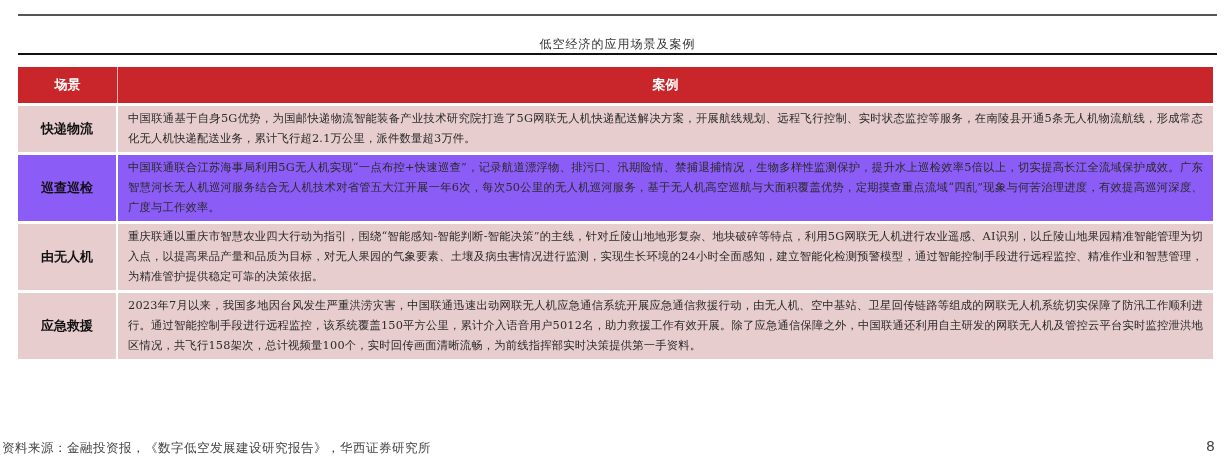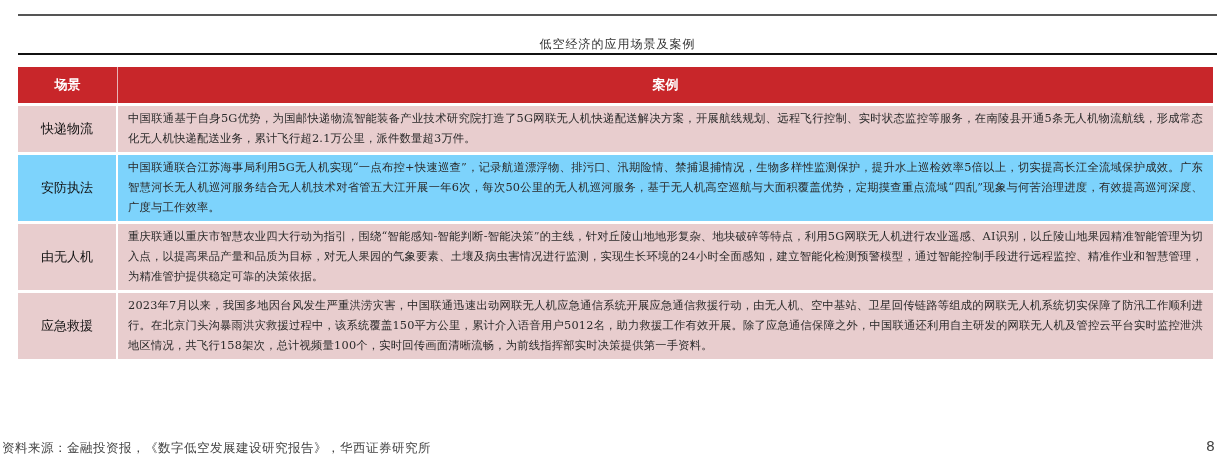--- a/index.html
+++ b/index.html
@@ -9,22 +9,22 @@
   .caption { position: absolute; left: 18px; right: 10px; top: 36px; height: 22px;
              text-align: center; font-size: 12px; color: #333; letter-spacing: 1px; }
   .rule-mid { position: absolute; left: 18px; right: 10px; top: 53px; height: 2px; background: #111; }
   .table { position: absolute; left: 18px; top: 67px; width: 1195px; border-collapse: separate; border-spacing: 0; }
   .table td, .table th { padding: 0; vertical-align: middle; }
   .hdr { background: #c8262a; color: #fff; height: 36px; font-family: "DejaVu Sans", "Liberation Sans", sans-serif;
          font-weight: bold; font-size: 13px; text-align: center; }
   .hdr.c1 { width: 98px; border-right: 1px solid #e8b4b6; }
   .row td { border-top: 3px solid #ffffff; }
   .row.odd td { background: #e8cdce; }
-  .row.even td { background: #7dd3fc; }
-  .scene { width: 98px; text-align: center; font-weight: normal; font-size: 13px; color: #111;
+  .row.even td { background: #8b5cf6; }
+  .scene { width: 98px; text-align: center; font-weight: bold; font-size: 13px; color: #111;
            border-right: 2px solid #ffffff; }
   .case { font-size: 11.3px; line-height: 20px; padding: 3px 10px 3px 10px !important; color: #2a2a2a;
           text-align: justify; letter-spacing: 0.2px; }
   .footer-src { position: absolute; left: 2px; top: 440px; font-size: 12.5px; color: #444; letter-spacing: 0.5px; }
   .page-num { position: absolute; right: 12px; top: 438px; font-size: 14px; color: #444;
               font-family: "DejaVu Sans", "Liberation Sans", sans-serif; }
 </style>
 </head>
 <body>
 
@@ -38,28 +38,28 @@
       <th class="hdr c1">场景</th>
       <th class="hdr">案例</th>
     </tr>
   </thead>
   <tbody>
     <tr class="row odd">
       <td class="scene">快递物流</td>
       <td class="case">中国联通基于自身5G优势，为国邮快递物流智能装备产业技术研究院打造了5G网联无人机快递配送解决方案，开展航线规划、远程飞行控制、实时状态监控等服务，在南陵县开通5条无人机物流航线，形成常态化无人机快递配送业务，累计飞行超2.1万公里，派件数量超3万件。</td>
     </tr>
     <tr class="row even">
-      <td class="scene">安防执法</td>
+      <td class="scene">巡查巡检</td>
       <td class="case">中国联通联合江苏海事局利用5G无人机实现“一点布控+快速巡查”，记录航道漂浮物、排污口、汛期险情、禁捕退捕情况，生物多样性监测保护，提升水上巡检效率5倍以上，切实提高长江全流域保护成效。广东智慧河长无人机巡河服务结合无人机技术对省管五大江开展一年6次，每次50公里的无人机巡河服务，基于无人机高空巡航与大面积覆盖优势，定期摸查重点流域“四乱”现象与何苦治理进度，有效提高巡河深度、广度与工作效率。</td>
     </tr>
     <tr class="row odd">
       <td class="scene">由无人机</td>
       <td class="case">重庆联通以重庆市智慧农业四大行动为指引，围绕“智能感知-智能判断-智能决策”的主线，针对丘陵山地地形复杂、地块破碎等特点，利用5G网联无人机进行农业遥感、AI识别，以丘陵山地果园精准智能管理为切入点，以提高果品产量和品质为目标，对无人果园的气象要素、土壤及病虫害情况进行监测，实现生长环境的24小时全面感知，建立智能化检测预警模型，通过智能控制手段进行远程监控、精准作业和智慧管理，为精准管护提供稳定可靠的决策依据。</td>
     </tr>
     <tr class="row odd">
       <td class="scene">应急救援</td>
-      <td class="case">2023年7月以来，我国多地因台风发生严重洪涝灾害，中国联通迅速出动网联无人机应急通信系统开展应急通信救援行动，由无人机、空中基站、卫星回传链路等组成的网联无人机系统切实保障了防汛工作顺利进行。在北京门头沟暴雨洪灾救援过程中，该系统覆盖150平方公里，累计介入语音用户5012名，助力救援工作有效开展。除了应急通信保障之外，中国联通还利用自主研发的网联无人机及管控云平台实时监控泄洪地区情况，共飞行158架次，总计视频量100个，实时回传画面清晰流畅，为前线指挥部实时决策提供第一手资料。</td>
+      <td class="case">2023年7月以来，我国多地因台风发生严重洪涝灾害，中国联通迅速出动网联无人机应急通信系统开展应急通信救援行动，由无人机、空中基站、卫星回传链路等组成的网联无人机系统切实保障了防汛工作顺利进行。通过智能控制手段进行远程监控，该系统覆盖150平方公里，累计介入语音用户5012名，助力救援工作有效开展。除了应急通信保障之外，中国联通还利用自主研发的网联无人机及管控云平台实时监控泄洪地区情况，共飞行158架次，总计视频量100个，实时回传画面清晰流畅，为前线指挥部实时决策提供第一手资料。</td>
     </tr>
   </tbody>
 </table>
 
 <div class="footer-src">资料来源：金融投资报，《数字低空发展建设研究报告》，华西证券研究所</div>
 <div class="page-num">8</div>
 
 </body></html>

